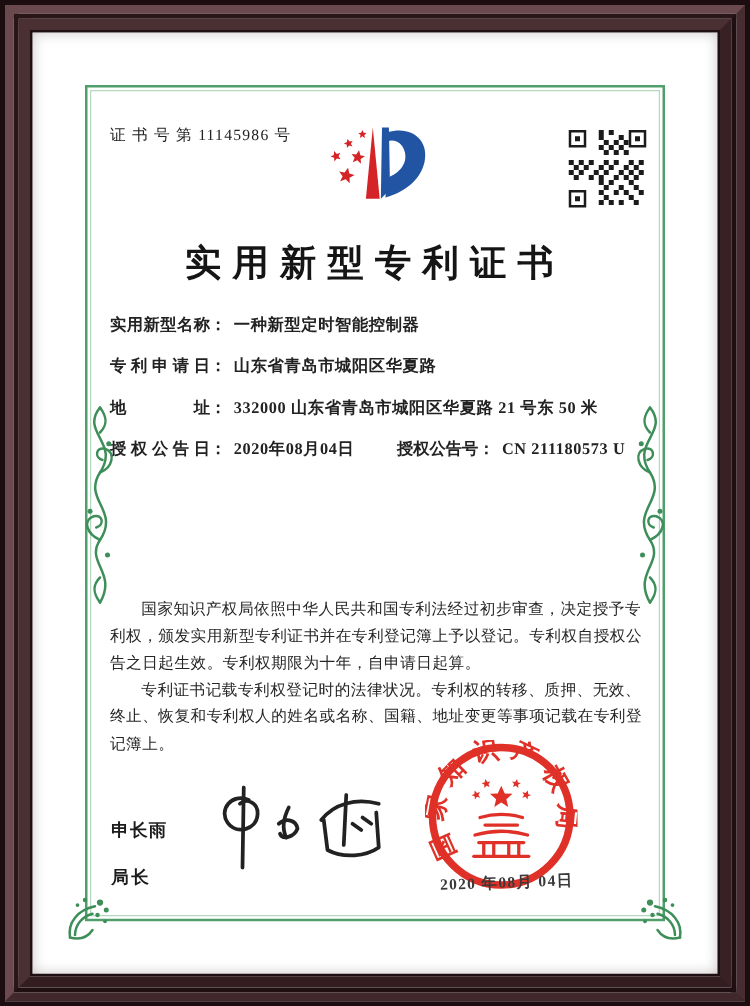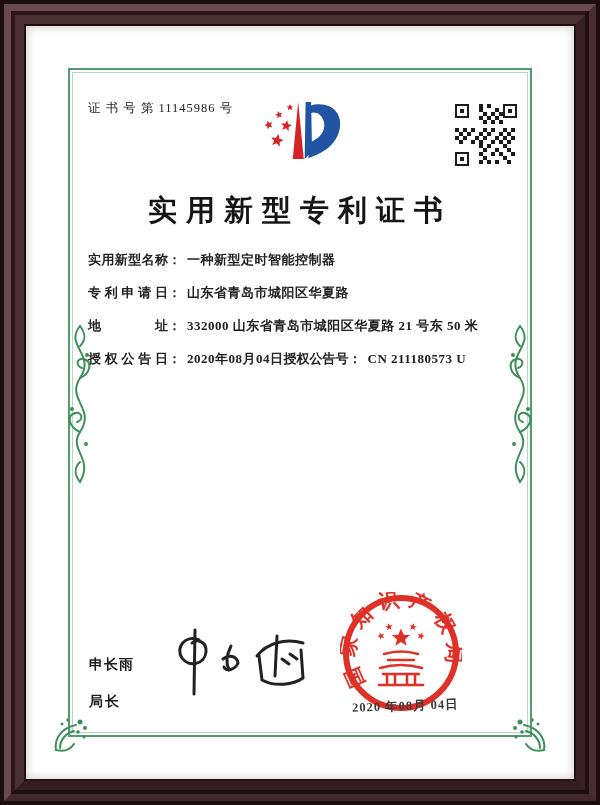--- a/index.html
+++ b/index.html
@@ -33,21 +33,21 @@
     24px 48px #1b1b1b,36px 48px #1b1b1b,44px 48px #1b1b1b,56px 48px #1b1b1b,28px 52px #1b1b1b,48px 52px #1b1b1b,
     24px 56px #1b1b1b,32px 56px #1b1b1b,40px 56px #1b1b1b,52px 56px #1b1b1b;}
   .title{position:absolute;left:0;top:191px;width:100%;text-align:center;font-size:29px;font-weight:bold;
          letter-spacing:9px;color:#151515;}
   
   .fields{position:absolute;left:88px;top:252px;width:432px;font-size:13px;font-weight:bold;color:#222;}
   .frow{margin-bottom:17px;line-height:16px;white-space:nowrap;}
   .flabel{display:inline-block;width:80px;text-align:justify;text-align-last:justify;vertical-align:bottom;}
   .fcolon{margin-right:6px;}
   .fvalue{letter-spacing:.5px;}
-  .grant2{}
+  .grant2{margin-left:34px;}
   
   .paras{position:absolute;left:88px;top:477px;width:426px;font-size:12.5px;line-height:1.72;color:#262626;}
   .paras p{margin:0;text-indent:2em;letter-spacing:.4px;}
   
   .post{position:absolute;left:89px;top:645px;font-size:14px;font-weight:bold;letter-spacing:2px;margin-top:48px;}
   .dname{position:absolute;left:89px;top:656px;font-size:14px;font-weight:bold;letter-spacing:1px;}
   .sig{position:absolute;left:165px;top:626px;width:160px;height:74px;}
   .seal{position:absolute;left:340px;top:592px;width:122px;height:122px;opacity:.93;}
   .sdate{position:absolute;left:352px;top:698px;font-size:12.5px;font-weight:bold;color:#3a3a3a;
          letter-spacing:1px;transform:rotate(-2deg);}
@@ -99,20 +99,24 @@
 
   <div class="fields">
     <div class="frow"><span class="flabel">实用新型名称</span><span class="fcolon">：</span><span class="fvalue">一种新型定时智能控制器</span></div>
     <div class="frow"><span class="flabel">专利申请日</span><span class="fcolon">：</span><span class="fvalue">山东省青岛市城阳区华夏路</span></div>
     <div class="frow"><span class="flabel">地址</span><span class="fcolon">：</span><span class="fvalue">332000 山东省青岛市城阳区华夏路 21 号东 50 米</span></div>
     <div class="frow">
       <span class="flabel">授权公告日</span><span class="fcolon">：</span><span class="fvalue">2020年08月04日</span><span class="grant2">授权公告号</span><span class="fcolon">：</span><span class="fvalue">CN 211180573 U</span>
     </div>
   </div>
 
+  <div class="paras">
+    <p>国家知识产权局依照中华人民共和国专利法经过初步审查，决定授予专利权，颁发实用新型专利证书并在专利登记簿上予以登记。专利权自授权公告之日起生效。专利权期限为十年，自申请日起算。</p>
+    <p>专利证书记载专利权登记时的法律状况。专利权的转移、质押、无效、终止、恢复和专利权人的姓名或名称、国籍、地址变更等事项记载在专利登记簿上。</p>
+  </div>
 
   <div class="post">局长</div>
   <div class="dname">申长雨</div>
 
   <svg class="sig" viewBox="0 0 160 74">
     <g fill="none" stroke="#222" stroke-width="3" stroke-linecap="round" stroke-linejoin="round">
       <path d="M34,14 C20,8 10,22 17,32 C24,42 40,38 41,26 C42,16 32,12 27,17"></path>
       <path d="M30,4 L29,68"></path>
       <path d="M66,20 C62,28 60,36 64,44"></path>
       <path d="M58,33 C64,28 72,30 73,37 C70,44 61,46 59,41"></path>

